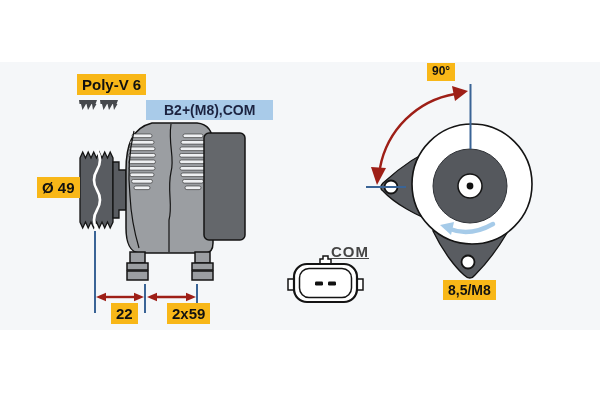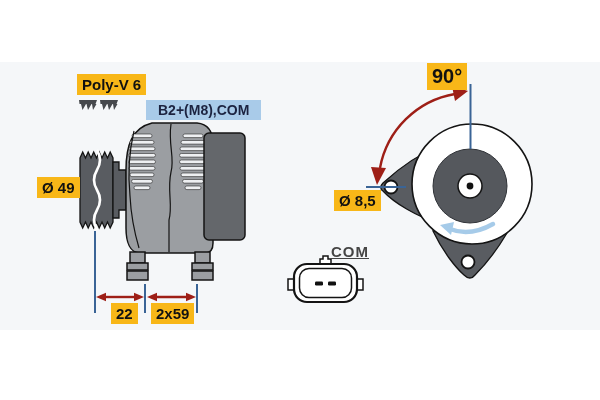--- a/index.html
+++ b/index.html
@@ -8,21 +8,21 @@
     --dark-gray:#595c61; --rear-gray:#64676b; --canvas-band:#f5f7f9;
     --ink:#141414;
   }
   html,body{margin:0;padding:0;background:#ffffff;}
   #stage{position:relative;width:600px;height:400px;background:#ffffff;overflow:hidden;
          font-family:"Liberation Sans",sans-serif;}
   #band{position:absolute;left:0;top:62px;width:600px;height:268px;background:var(--canvas-band);}
   #art{position:absolute;left:0;top:0;}
   .lbl{position:absolute;font-weight:bold;color:#111;white-space:nowrap;line-height:1.15;}
   .lbl-yellow{background:var(--label-yellow);padding:2px 5px;}
-  .lbl-blue{background:var(--label-blue);color:#1c2340;padding:2px 12px;}
+  .lbl-blue{background:var(--label-blue);color:#1c2340;padding:2px 18px;}
   .lbl-plain{color:#454545;font-weight:bold;letter-spacing:1px;background:transparent;text-decoration:underline;}
   
   .body-fill{fill:var(--body-gray);stroke:#141414;stroke-width:1.5;}
   .dark-fill{fill:var(--dark-gray);stroke:#141414;stroke-width:1.3;}
   .rear-fill{fill:var(--rear-gray);stroke:#141414;stroke-width:1.5;}
   .vent{fill:#eef0f2;stroke:#2a2a2a;stroke-width:0.6;}
   .contour{fill:none;stroke:#141414;stroke-width:1.2;}
   .dimline{stroke:var(--dim-line-blue);stroke-width:2;fill:none;}
   .redline{stroke:var(--arrow-red);stroke-width:2.4;fill:none;}
   .redfill{fill:var(--arrow-red);stroke:none;}
@@ -154,21 +154,21 @@
   </svg>
 
   <div class="lbl lbl-yellow" style="left:77px;top:74px;font-size:15px;">Poly-V 6</div>
 
   <div class="lbl lbl-blue" style="left:146px;top:100px;font-size:14px;">B2+(M8),COM</div>
 
   <div class="lbl lbl-yellow" style="left:37px;top:177px;font-size:15px;">Ø 49</div>
 
   <div class="lbl lbl-yellow" style="left:111px;top:303px;font-size:15px;">22</div>
 
-  <div class="lbl lbl-yellow" style="left:151px;top:303px;font-size:15px;text-align:center;">2x59</div>
+  <div class="lbl lbl-yellow" style="left:167px;top:303px;font-size:15px;text-align:center;">2x59</div>
 
-  <div class="lbl lbl-yellow" style="left:427px;top:63px;font-size:20px;">90°</div>
+  <div class="lbl lbl-yellow" style="left:427px;top:63px;font-size:12px;">90°</div>
 
-  <div class="lbl lbl-yellow" style="left:334px;top:190px;font-size:15px;">Ø 8,5</div>
 
+  <div class="lbl lbl-yellow" style="left:443px;top:280px;font-size:14px;">8,5/M8</div>
 
   <div class="lbl lbl-plain" style="left:331px;top:243px;font-size:15px;">COM</div>
 </div>
 
 </body></html>

